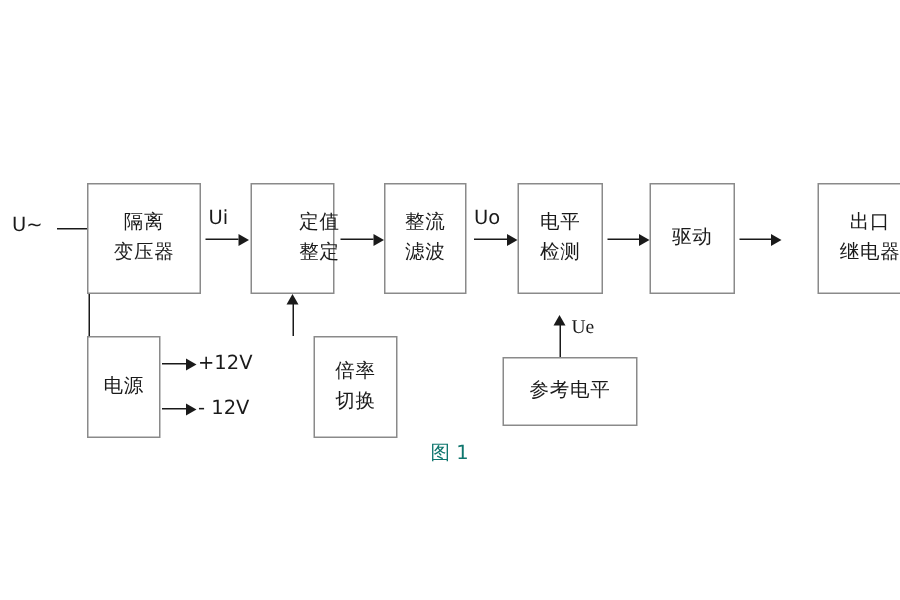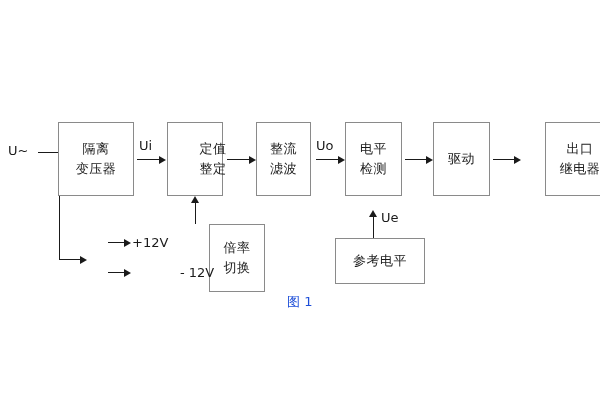--- a/index.html
+++ b/index.html
@@ -66,21 +66,21 @@
   .arrow-u {
     position: absolute;
     width: 0; height: 0;
     border-left: 4px solid transparent;
     border-right: 4px solid transparent;
     border-bottom: 7px solid #1a1a1a;
   }
 
   .caption {
     position: absolute;
-    color: #1d4ed8;
+    color: #0f766e;
     font-size: 13px;
     white-space: nowrap;
   }
 </style>
 </head>
 <body>
 
 <div id="canvas">
 
   <div class="lbl" style="left:8px; top:144px;">U~</div>
@@ -133,40 +133,43 @@
   <div class="lbl small" style="left:316px; top:139px;">Uo</div>
   <div class="hline" style="left:316px; top:159px; width:22px;"></div>
   <div class="arrow-r" style="left:338px; top:155.5px;"></div>
 
   <div class="hline" style="left:405px; top:159px; width:21px;"></div>
   <div class="arrow-r" style="left:426px; top:155.5px;"></div>
 
   <div class="hline" style="left:493px; top:159px; width:21px;"></div>
   <div class="arrow-r" style="left:514px; top:155.5px;"></div>
 
+  <div class="block" style="left:58px; top:224px; width:49px; height:68px;">
+    <span class="ln">电源</span>
+  </div>
 
   <div class="block" style="left:167px; top:224px; width:56px; height:68px;margin-left:42px;">
     <span class="ln">倍率</span>
     <span class="ln">切换</span>
   </div>
 
   <div class="block" style="left:335px; top:238px; width:90px; height:46px;">
     <span class="ln">参考电平</span>
   </div>
 
   <div class="hline" style="left:108px; top:242px; width:16px;"></div>
   <div class="arrow-r" style="left:124px; top:238.5px;"></div>
   <div class="lbl small" style="left:132px; top:236px;">+12V</div>
 
   <div class="hline" style="left:108px; top:272px; width:16px;"></div>
   <div class="arrow-r" style="left:124px; top:268.5px;"></div>
-  <div class="lbl small" style="left:132px; top:266px;margin-left:48px;">- 12V</div>
+  <div class="lbl small" style="left:132px; top:266px;">- 12V</div>
 
   <div class="vline" style="left:195px; top:202px; height:22px;"></div>
   <div class="arrow-u" style="left:191.3px; top:196px;"></div>
 
   <div class="vline" style="left:373px; top:216px; height:22px;"></div>
   <div class="arrow-u" style="left:369.3px; top:210px;"></div>
-  <div class="lbl small" style="left:381px; top:211px;">Ue</div>
+  <div class="lbl small" style="left:381px; top:211px;font-family:Liberation Serif, serif;">Ue</div>
 
   <div class="caption" style="left:287px; top:293px;">图 1</div>
 
 </div>
 
 </body></html>

